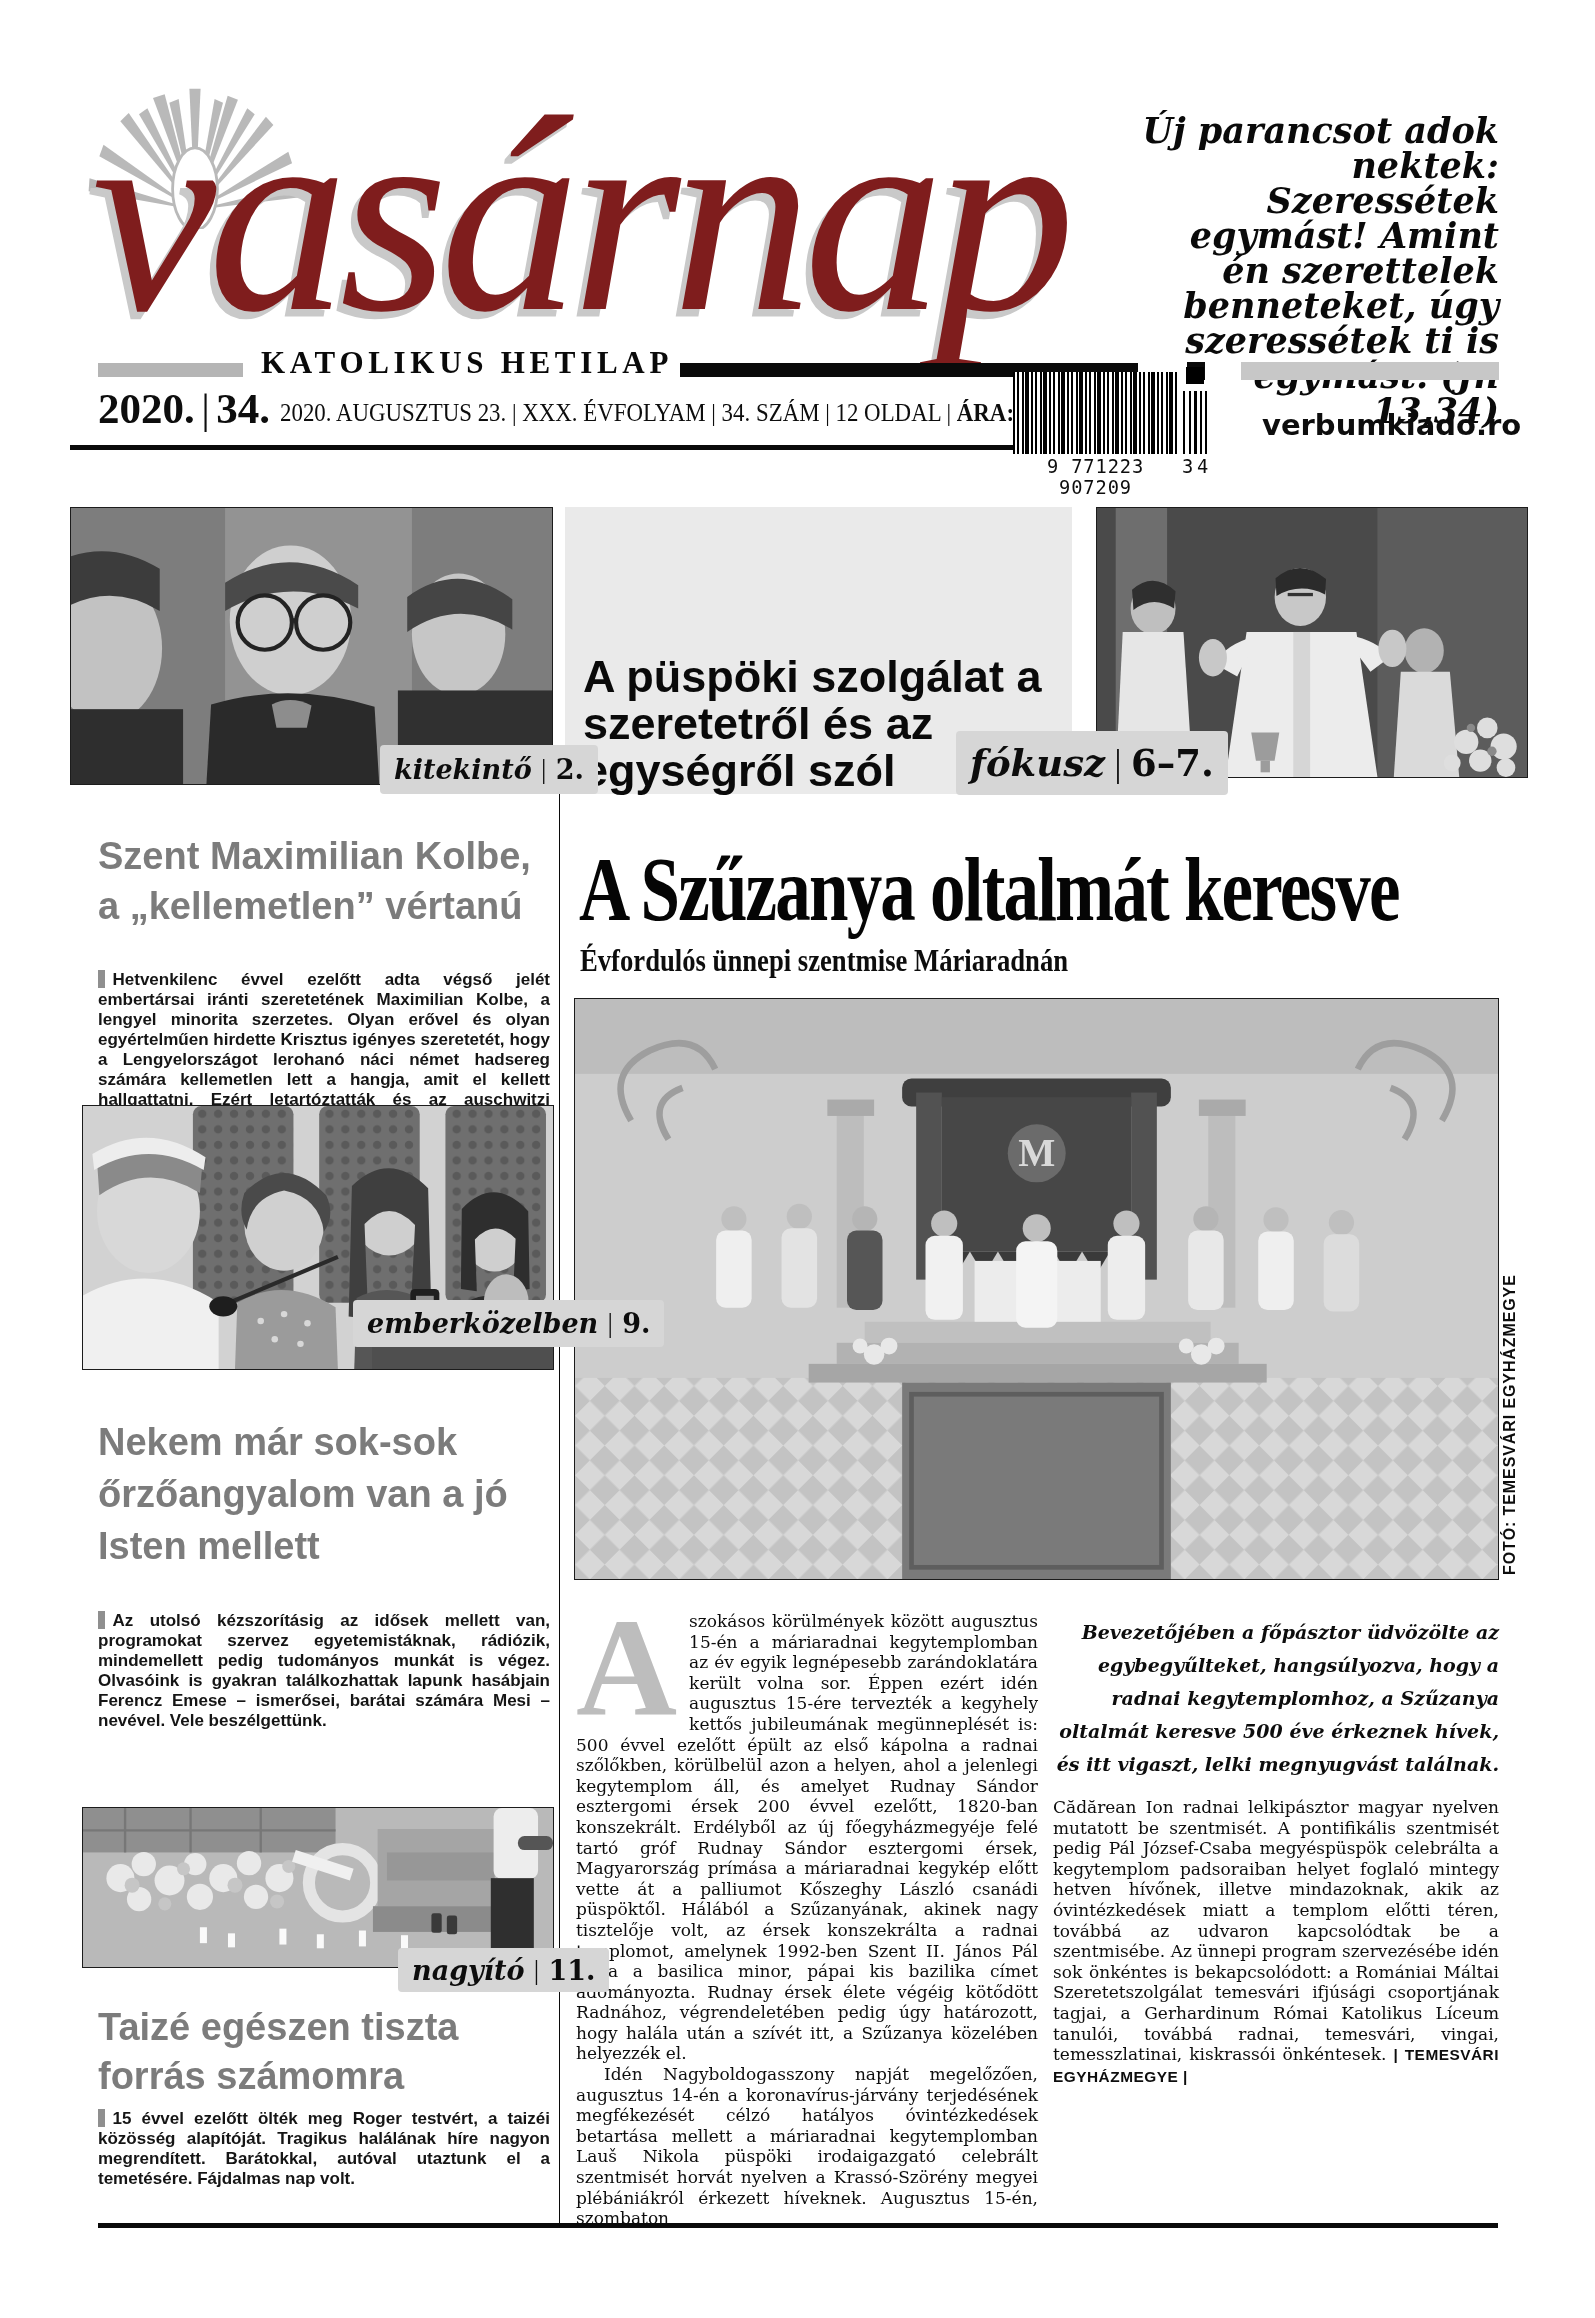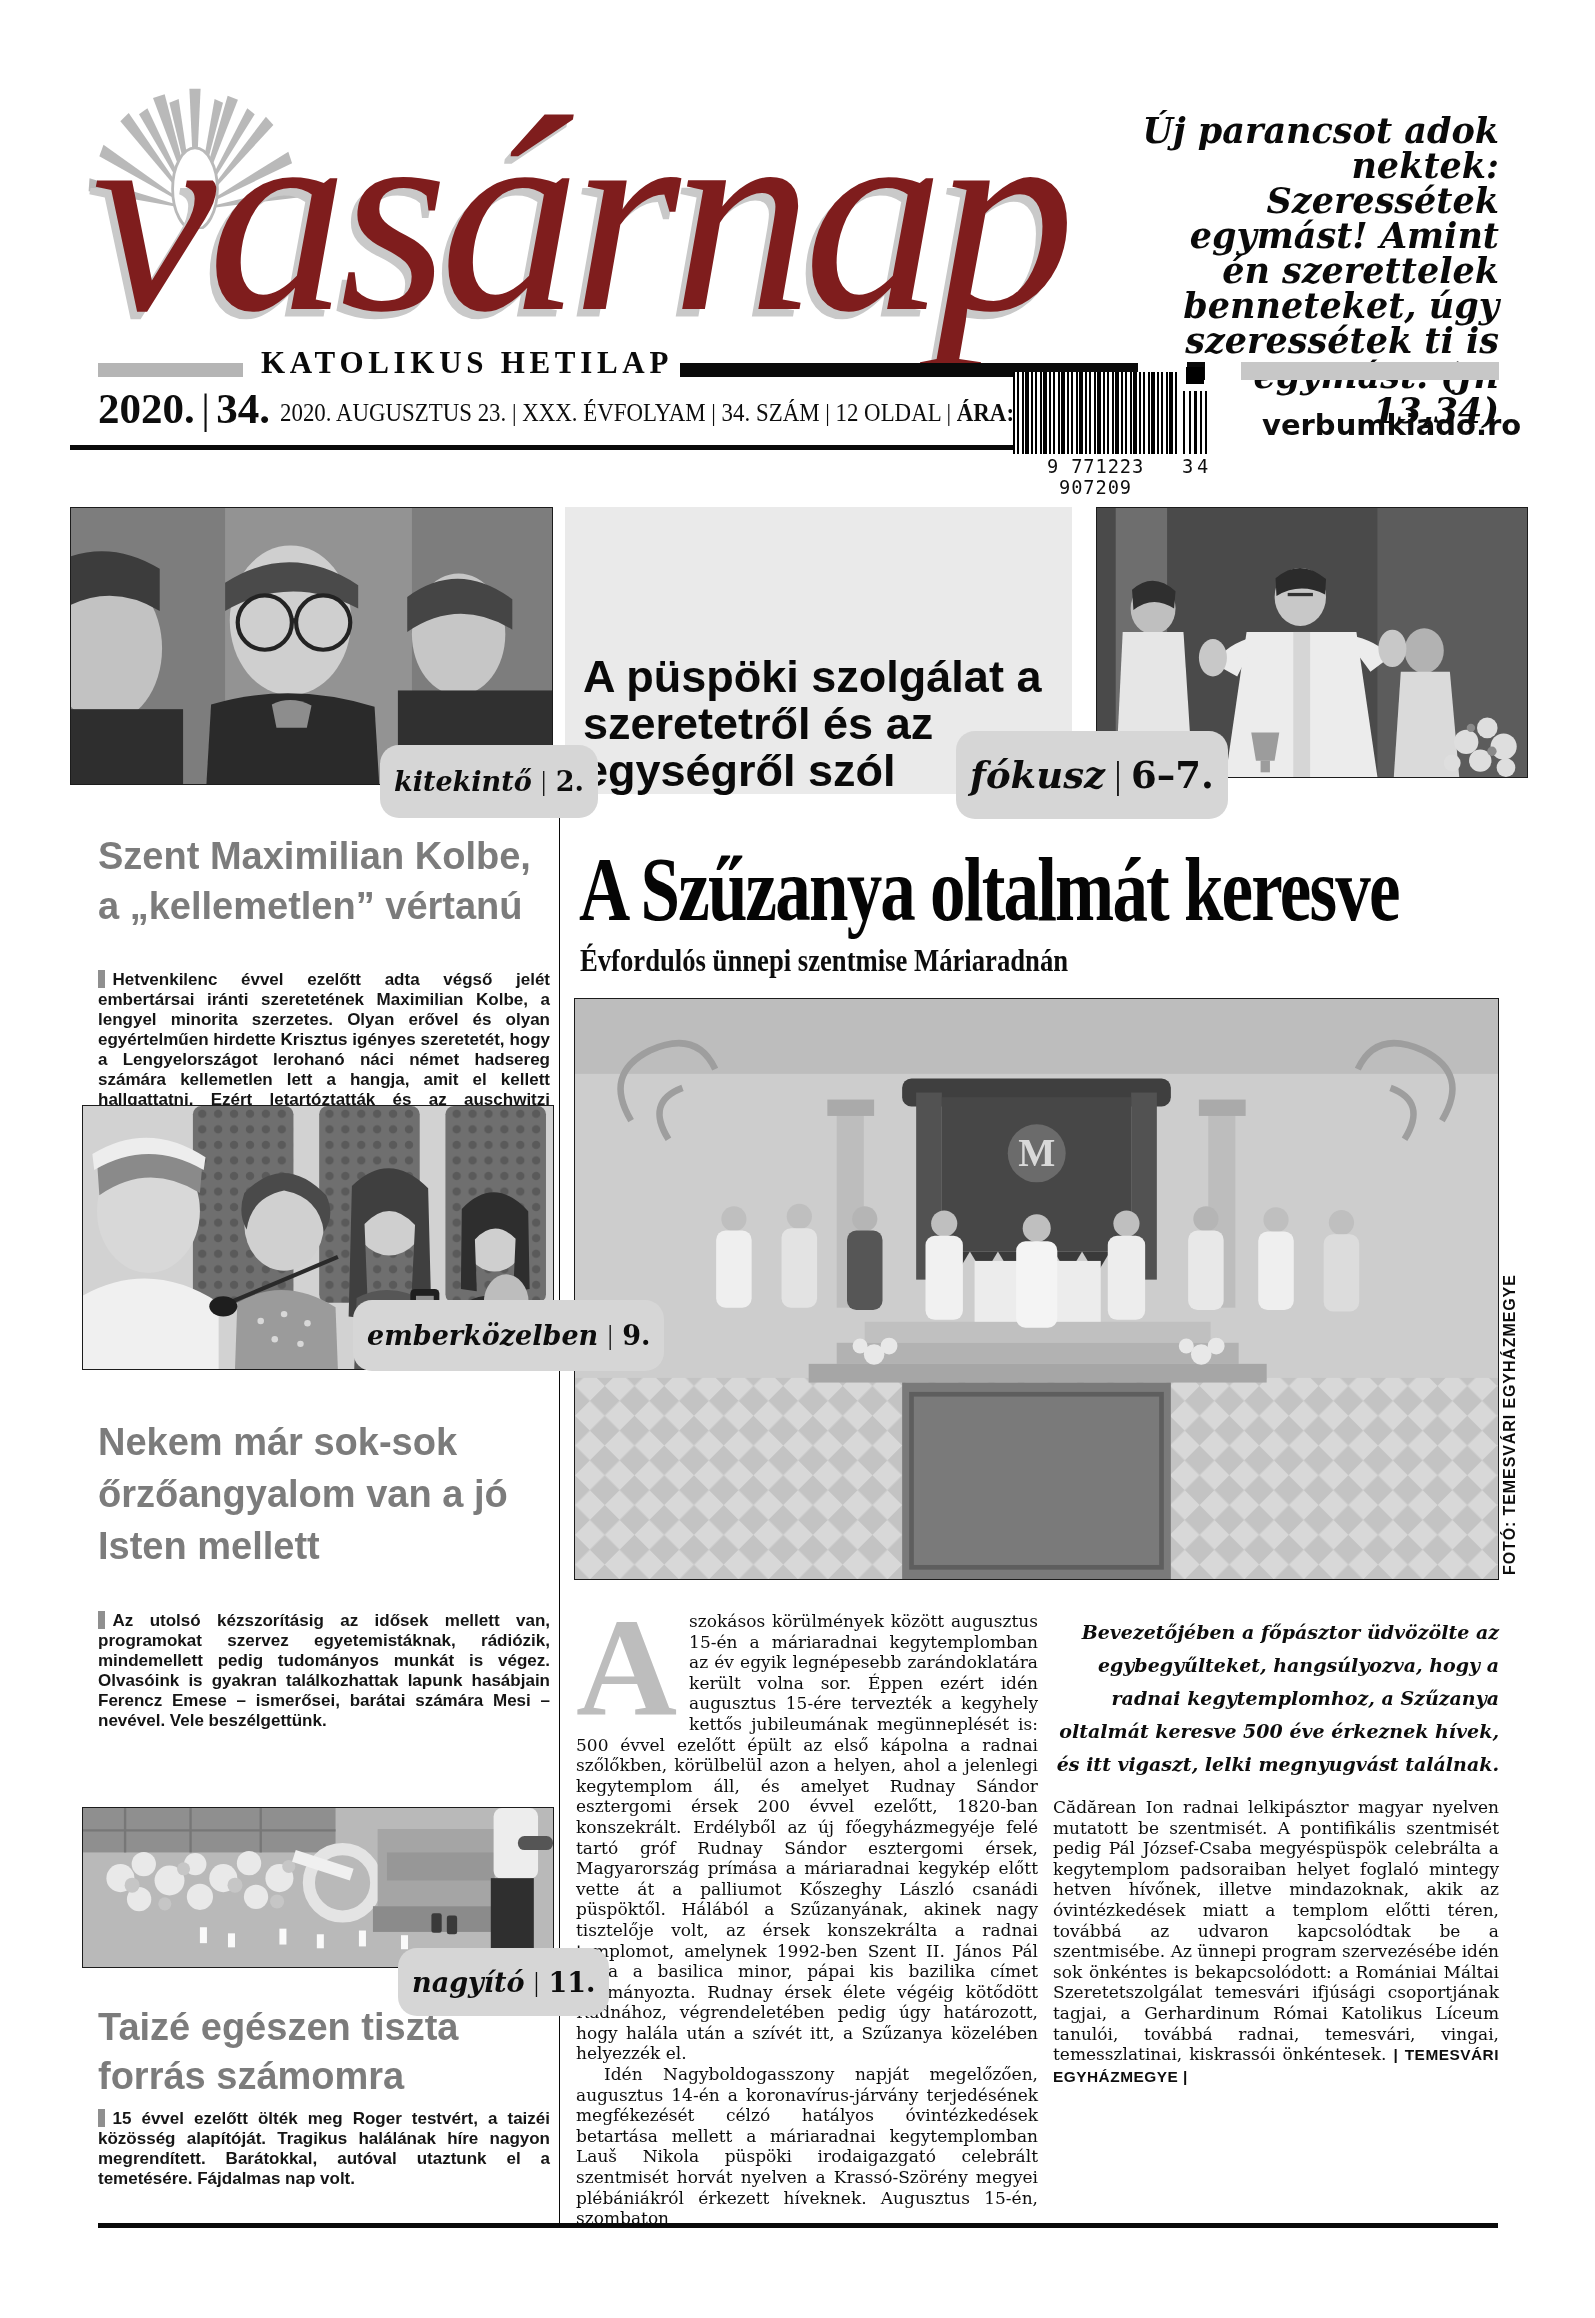--- a/index.html
+++ b/index.html
@@ -51,22 +51,22 @@
   .photo svg{display:block;width:100%;height:100%;}
   #photo-monks{left:70px;top:507px;width:481px;height:276px;}
   #graybox{position:absolute;left:565px;top:507px;width:507px;height:287px;background:#eaeaea;}
   .kicker{position:absolute;left:583px;top:520px;width:472px;font-family:"Liberation Sans",sans-serif;
       font-weight:700;font-size:31px;line-height:47px;color:#0a0a0a;}
   .bigfeature{position:absolute;left:583px;top:653px;width:486px;font-family:"Liberation Sans",sans-serif;
       font-weight:700;font-size:45px;line-height:47px;color:#0a0a0a;}
   #photo-altar{left:1096px;top:507px;width:430px;height:269px;}
 
   
-  .label-box{position:absolute;display:flex;align-items:center;gap:9.3px;padding:12px 14px;
-      background:#d6d6d6;border-radius:19px;z-index:5;}
+  .label-box{position:absolute;display:flex;align-items:center;gap:9.3px;padding:0 14px;
+      background:#d6d6d6;border-radius:4px;z-index:5;}
   .label-box .lab-name{font-family:"DejaVu Serif",serif;font-style:italic;font-weight:700;font-size:27px;}
   .label-box .lab-pipe{font-weight:400;font-size:27px;color:#111;}
   .label-box .lab-page{font-family:"DejaVu Serif",serif;font-weight:700;font-size:27px;}
   #label-kitekinto{left:380px;top:745px;height:49px;}
   #label-fokusz{left:956px;top:731px;height:64px;}
   #label-fokusz .lab-name,#label-fokusz .lab-pipe,#label-fokusz .lab-page{font-size:37px;}
   #label-emberkozelben{left:353px;top:1300px;height:47px;}
   #label-nagyito{left:398px;top:1948px;height:44px;}
 
   

